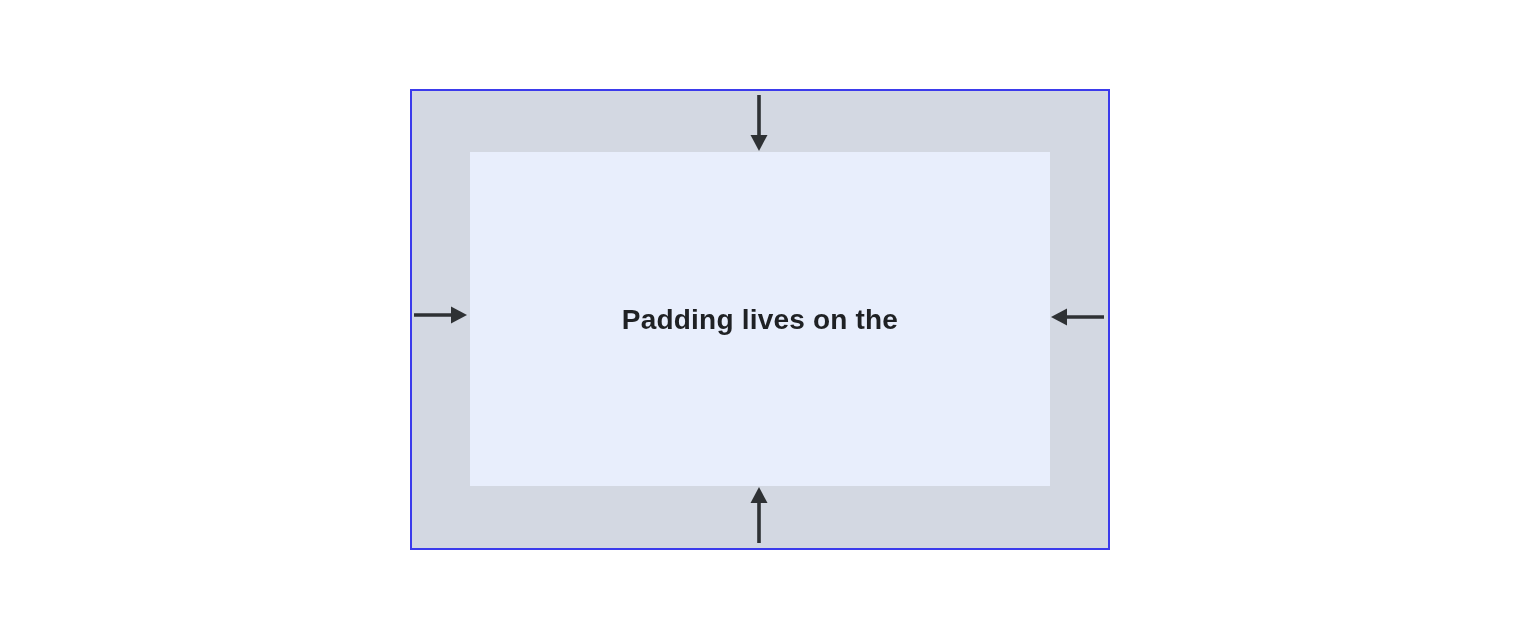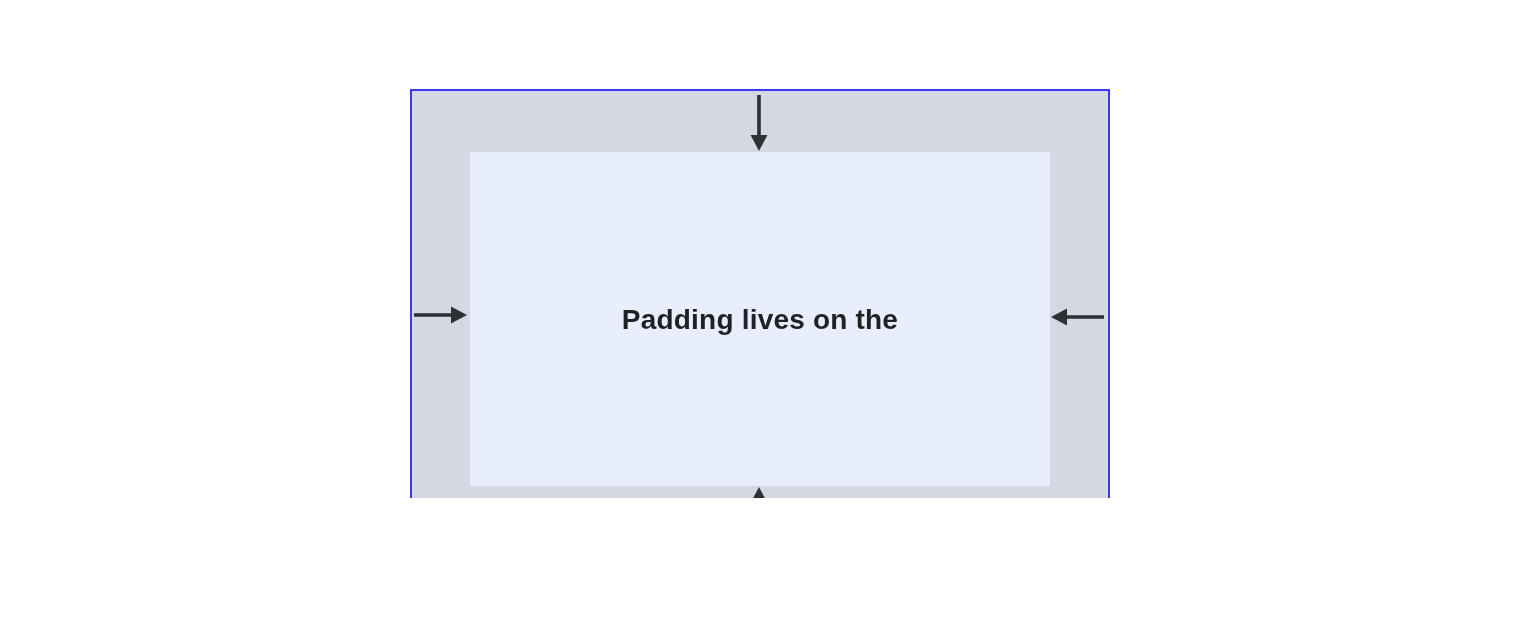--- a/index.html
+++ b/index.html
@@ -11,21 +11,21 @@
     --text: #1f2124;
   }
   * { margin: 0; padding: 0; box-sizing: border-box; }
   html, body {
     background: var(--canvas);
     font-family: "Liberation Sans", sans-serif;
   }
   .stage {
     position: relative;
     width: 1520px;
-    height: 498px;
+    height: 638px;
     background: var(--canvas);
     overflow: hidden;
     border-radius: 32px;
   }
   .outer-box {
     position: absolute;
     left: 410px;
     top: 89px;
     width: 700px;
     height: 461px;

